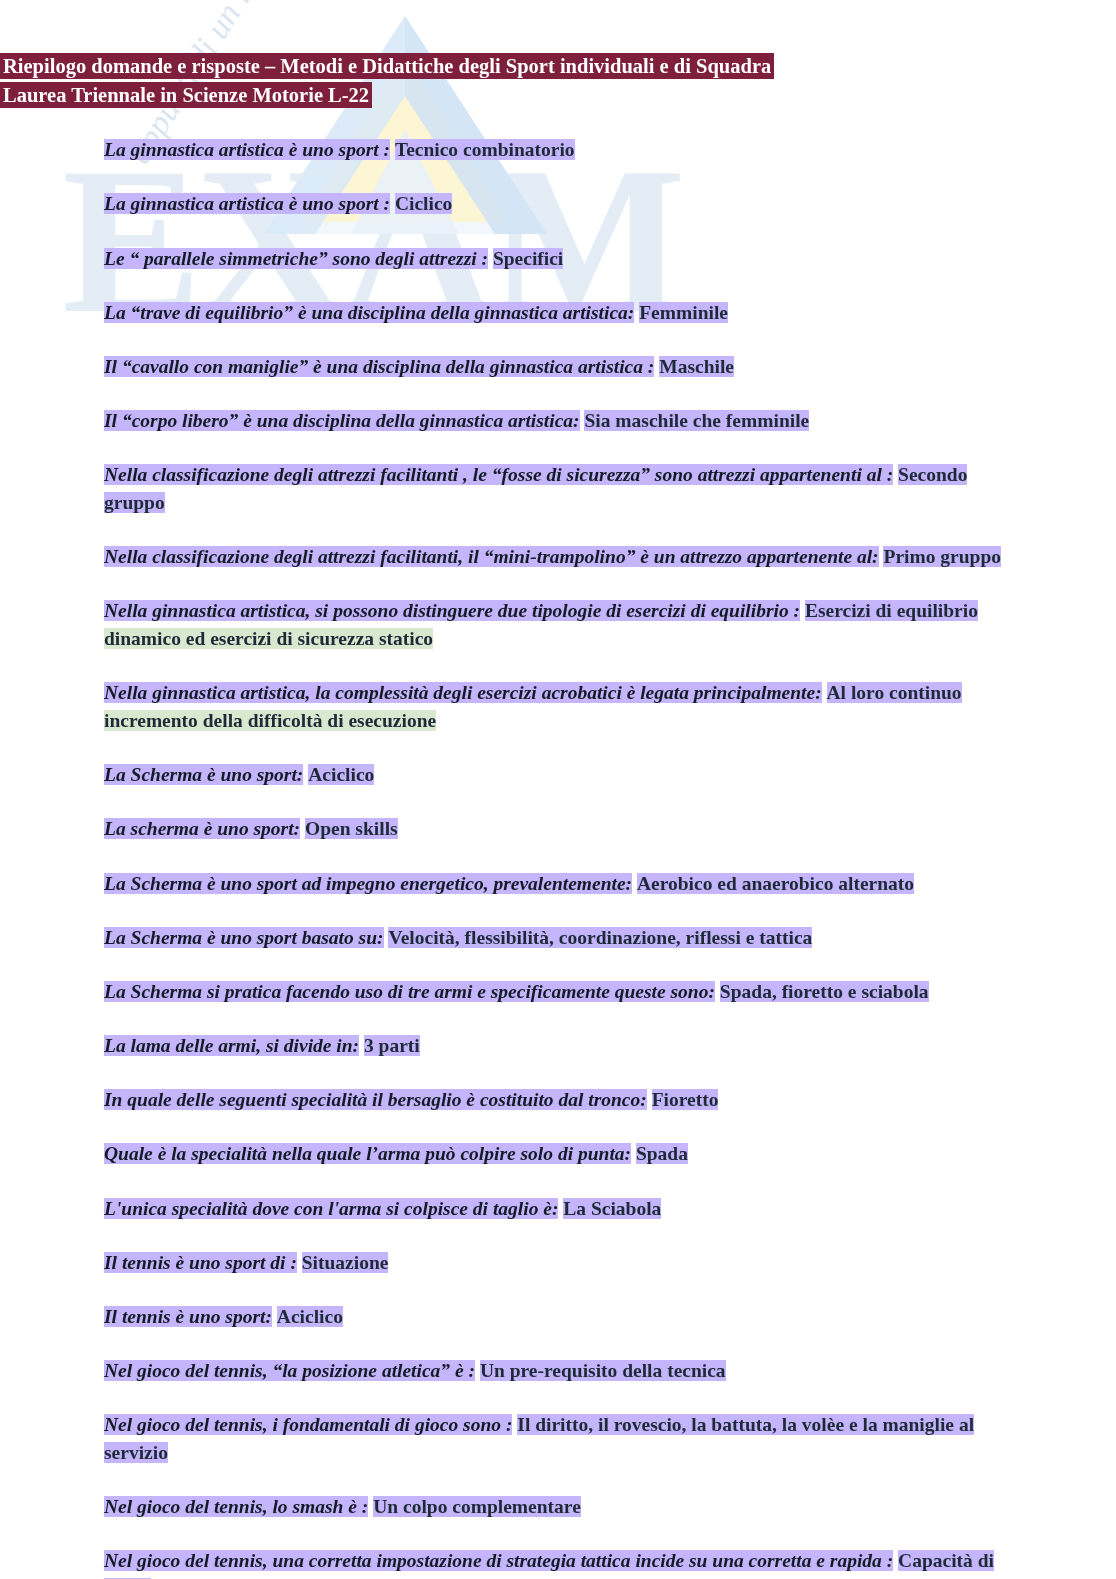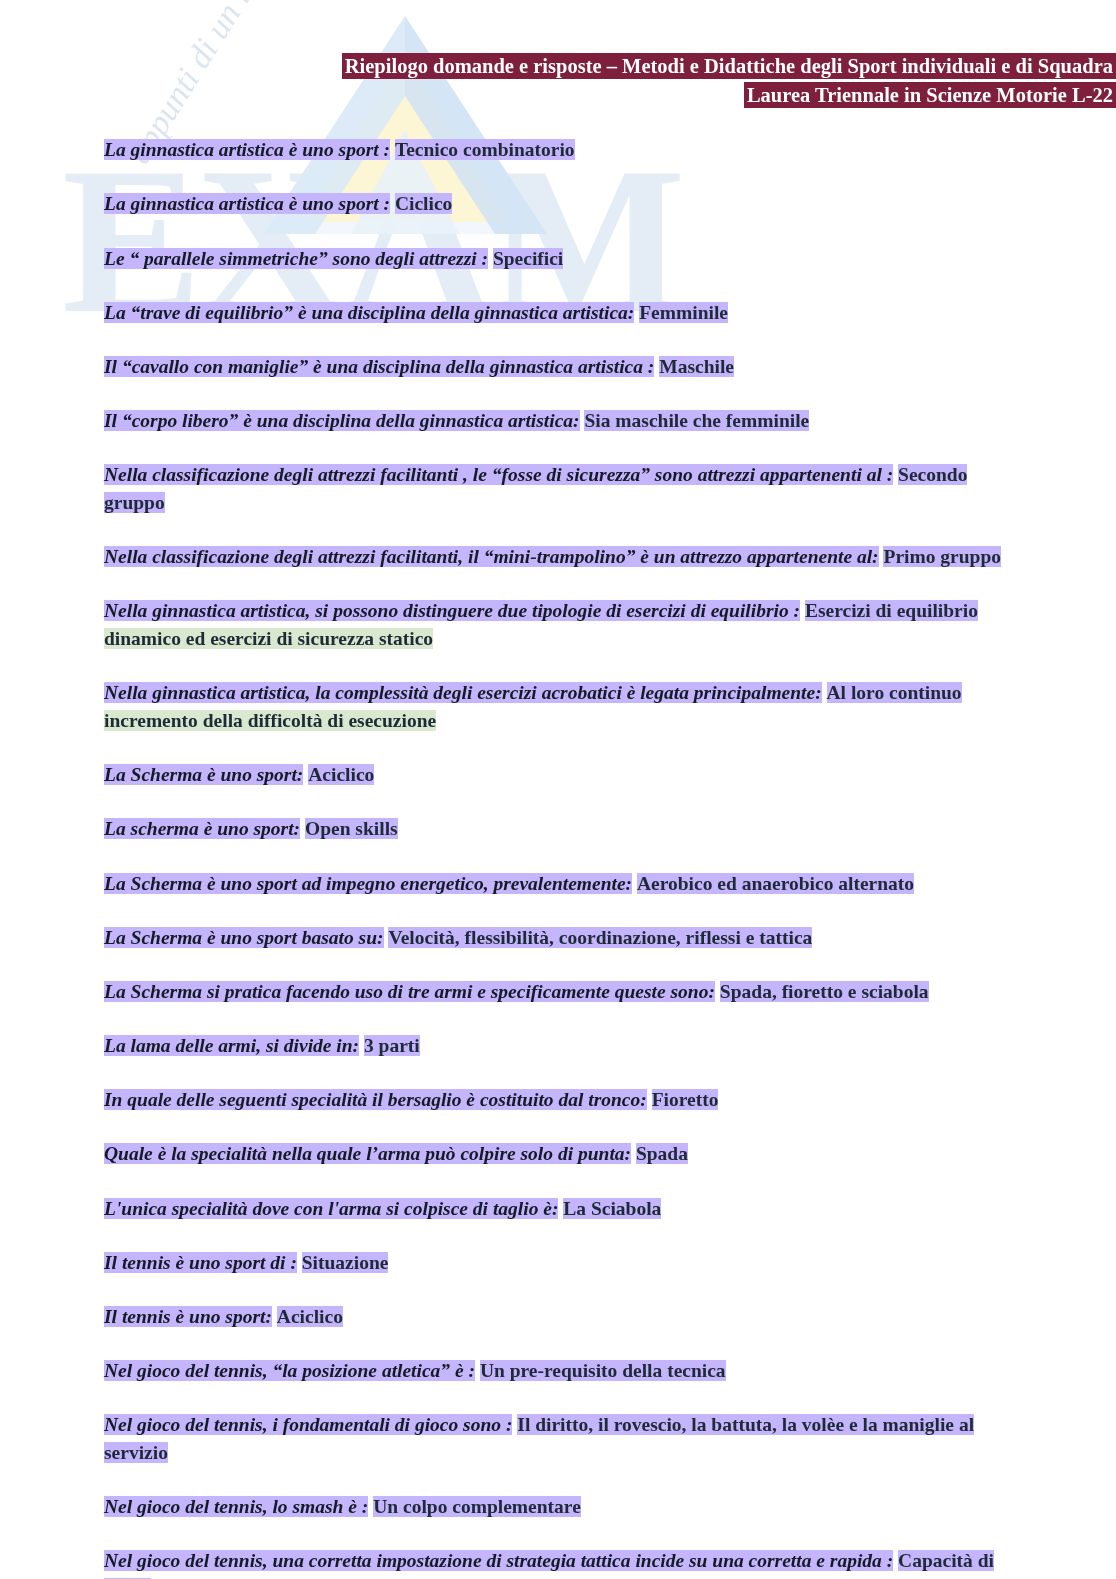--- a/index.html
+++ b/index.html
@@ -60,21 +60,21 @@
     left: 255px;
     top: 10px;
     width: 300px;
     height: 230px;
   }
 
   
   .doc-title {
     position: relative;
     z-index: 2;
-    text-align: right;
+    text-align: left;
     padding-top: 52px;
     line-height: 1.42;
   }
   .doc-title .ttl-line {
     display: inline;
     background: #7d1f3d;
     color: #ffffff;
     font-weight: 700;
     font-size: 20.5px;
     padding: 2px 3px;

